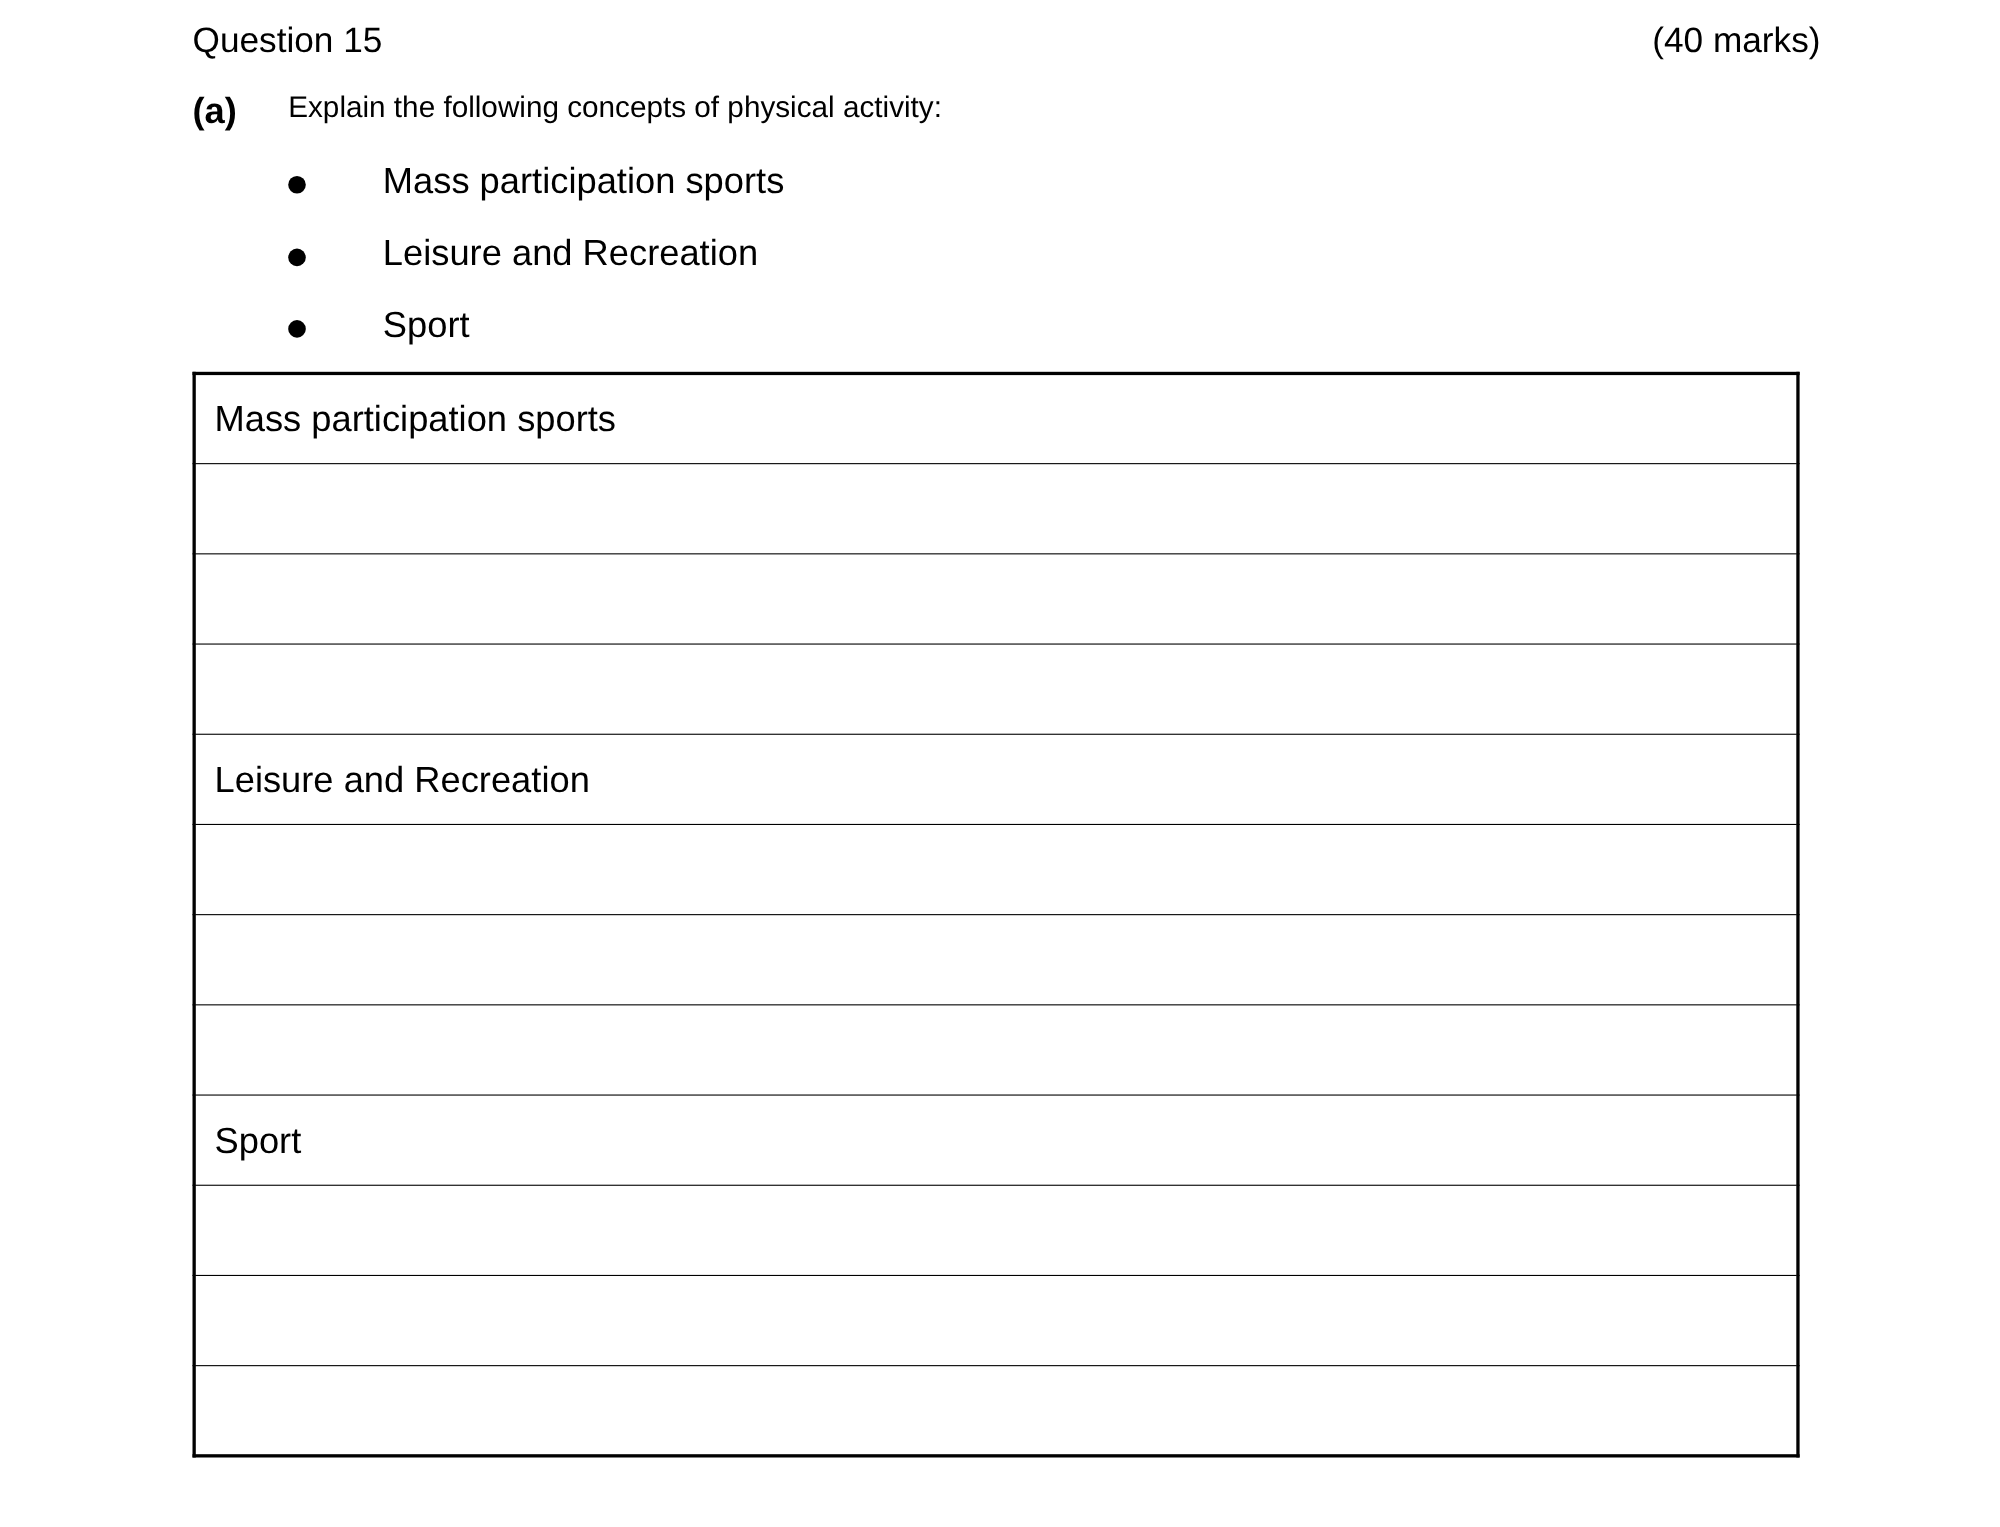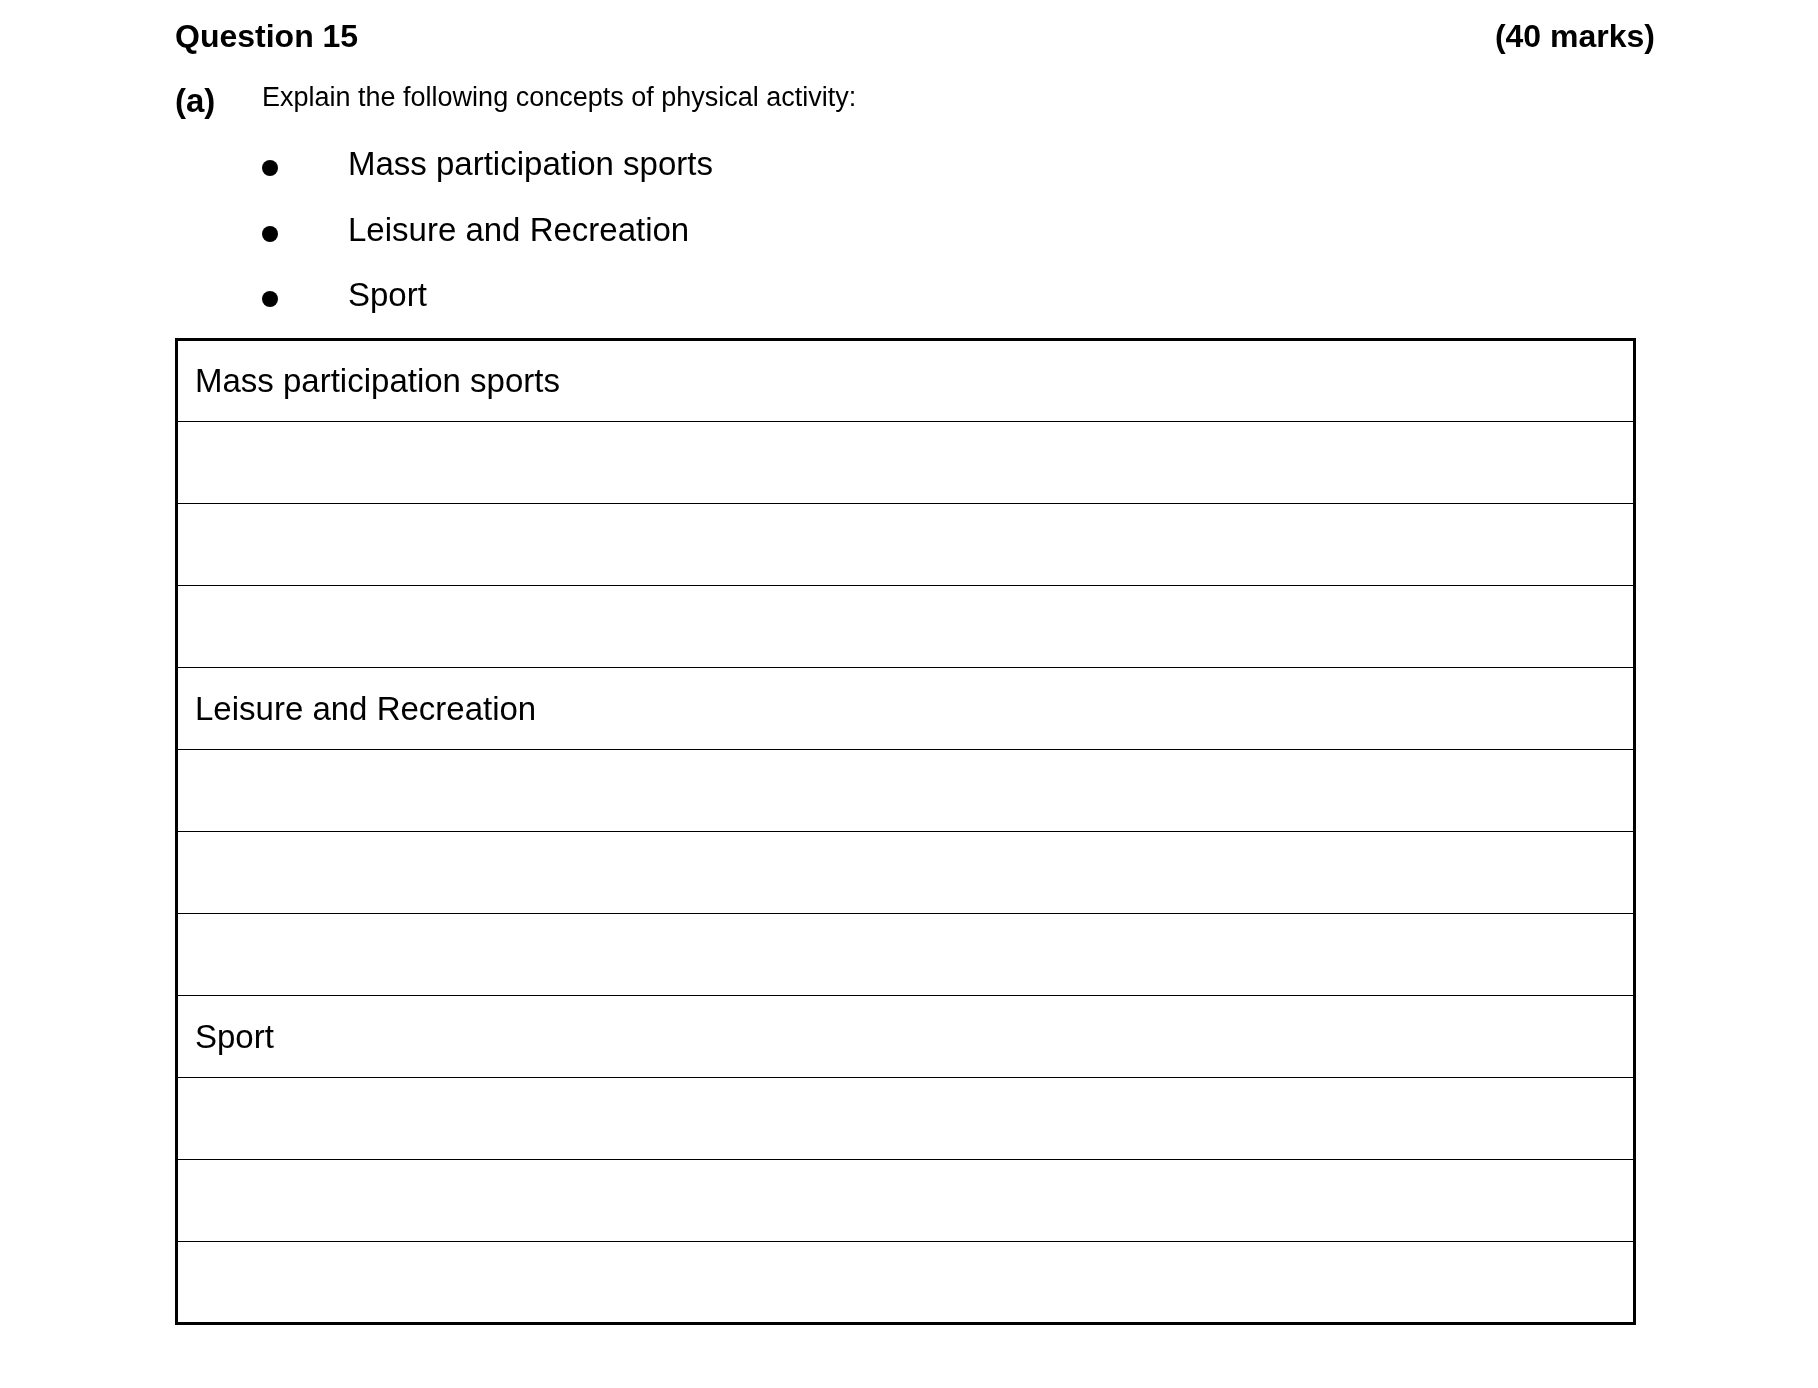--- a/index.html
+++ b/index.html
@@ -1,21 +1,21 @@
 <!DOCTYPE html>
 <html><head>
   <meta charset="utf-8">
   <style>
     html, body { margin: 0; padding: 0; background: #ffffff; }
     body {
       width: 1818px; height: 1388px; position: relative; overflow: hidden;
       font-family: "Liberation Sans", "DejaVu Sans", sans-serif; color: #000;
     }
-    .q-title { position: absolute; left: 175px; top: 18px; font-size: 32px; font-weight: bold; }
-    .q-marks { position: absolute; right: 163px; top: 18px; font-size: 32px; font-weight: bold; }
+    .q-title { position: absolute; left: 175px; top: 18px; font-size: 32px; font-weight: normal; }
+    .q-marks { position: absolute; right: 163px; top: 18px; font-size: 32px; font-weight: normal; }
     .part-label { position: absolute; left: 175px; top: 82px; font-size: 33px; font-weight: bold; }
     .part-text { position: absolute; left: 262px; top: 82px; font-size: 27px; }
     .bullets { position: absolute; left: 262px; top: 145px; margin: 0; padding: 0; list-style: none; }
     .bullets li { height: 65.5px; display: flex; align-items: flex-start; font-size: 33px; }
     .bullet-dot { width: 16px; height: 16px; border-radius: 50%; background: #000; margin-top: 15px; margin-right: 70px; flex: 0 0 auto; }
     .answer-table {
       position: absolute; left: 175px; top: 338px; width: 1461px;
       border: 3px solid #000; box-sizing: border-box;
       border-collapse: collapse;
     }

